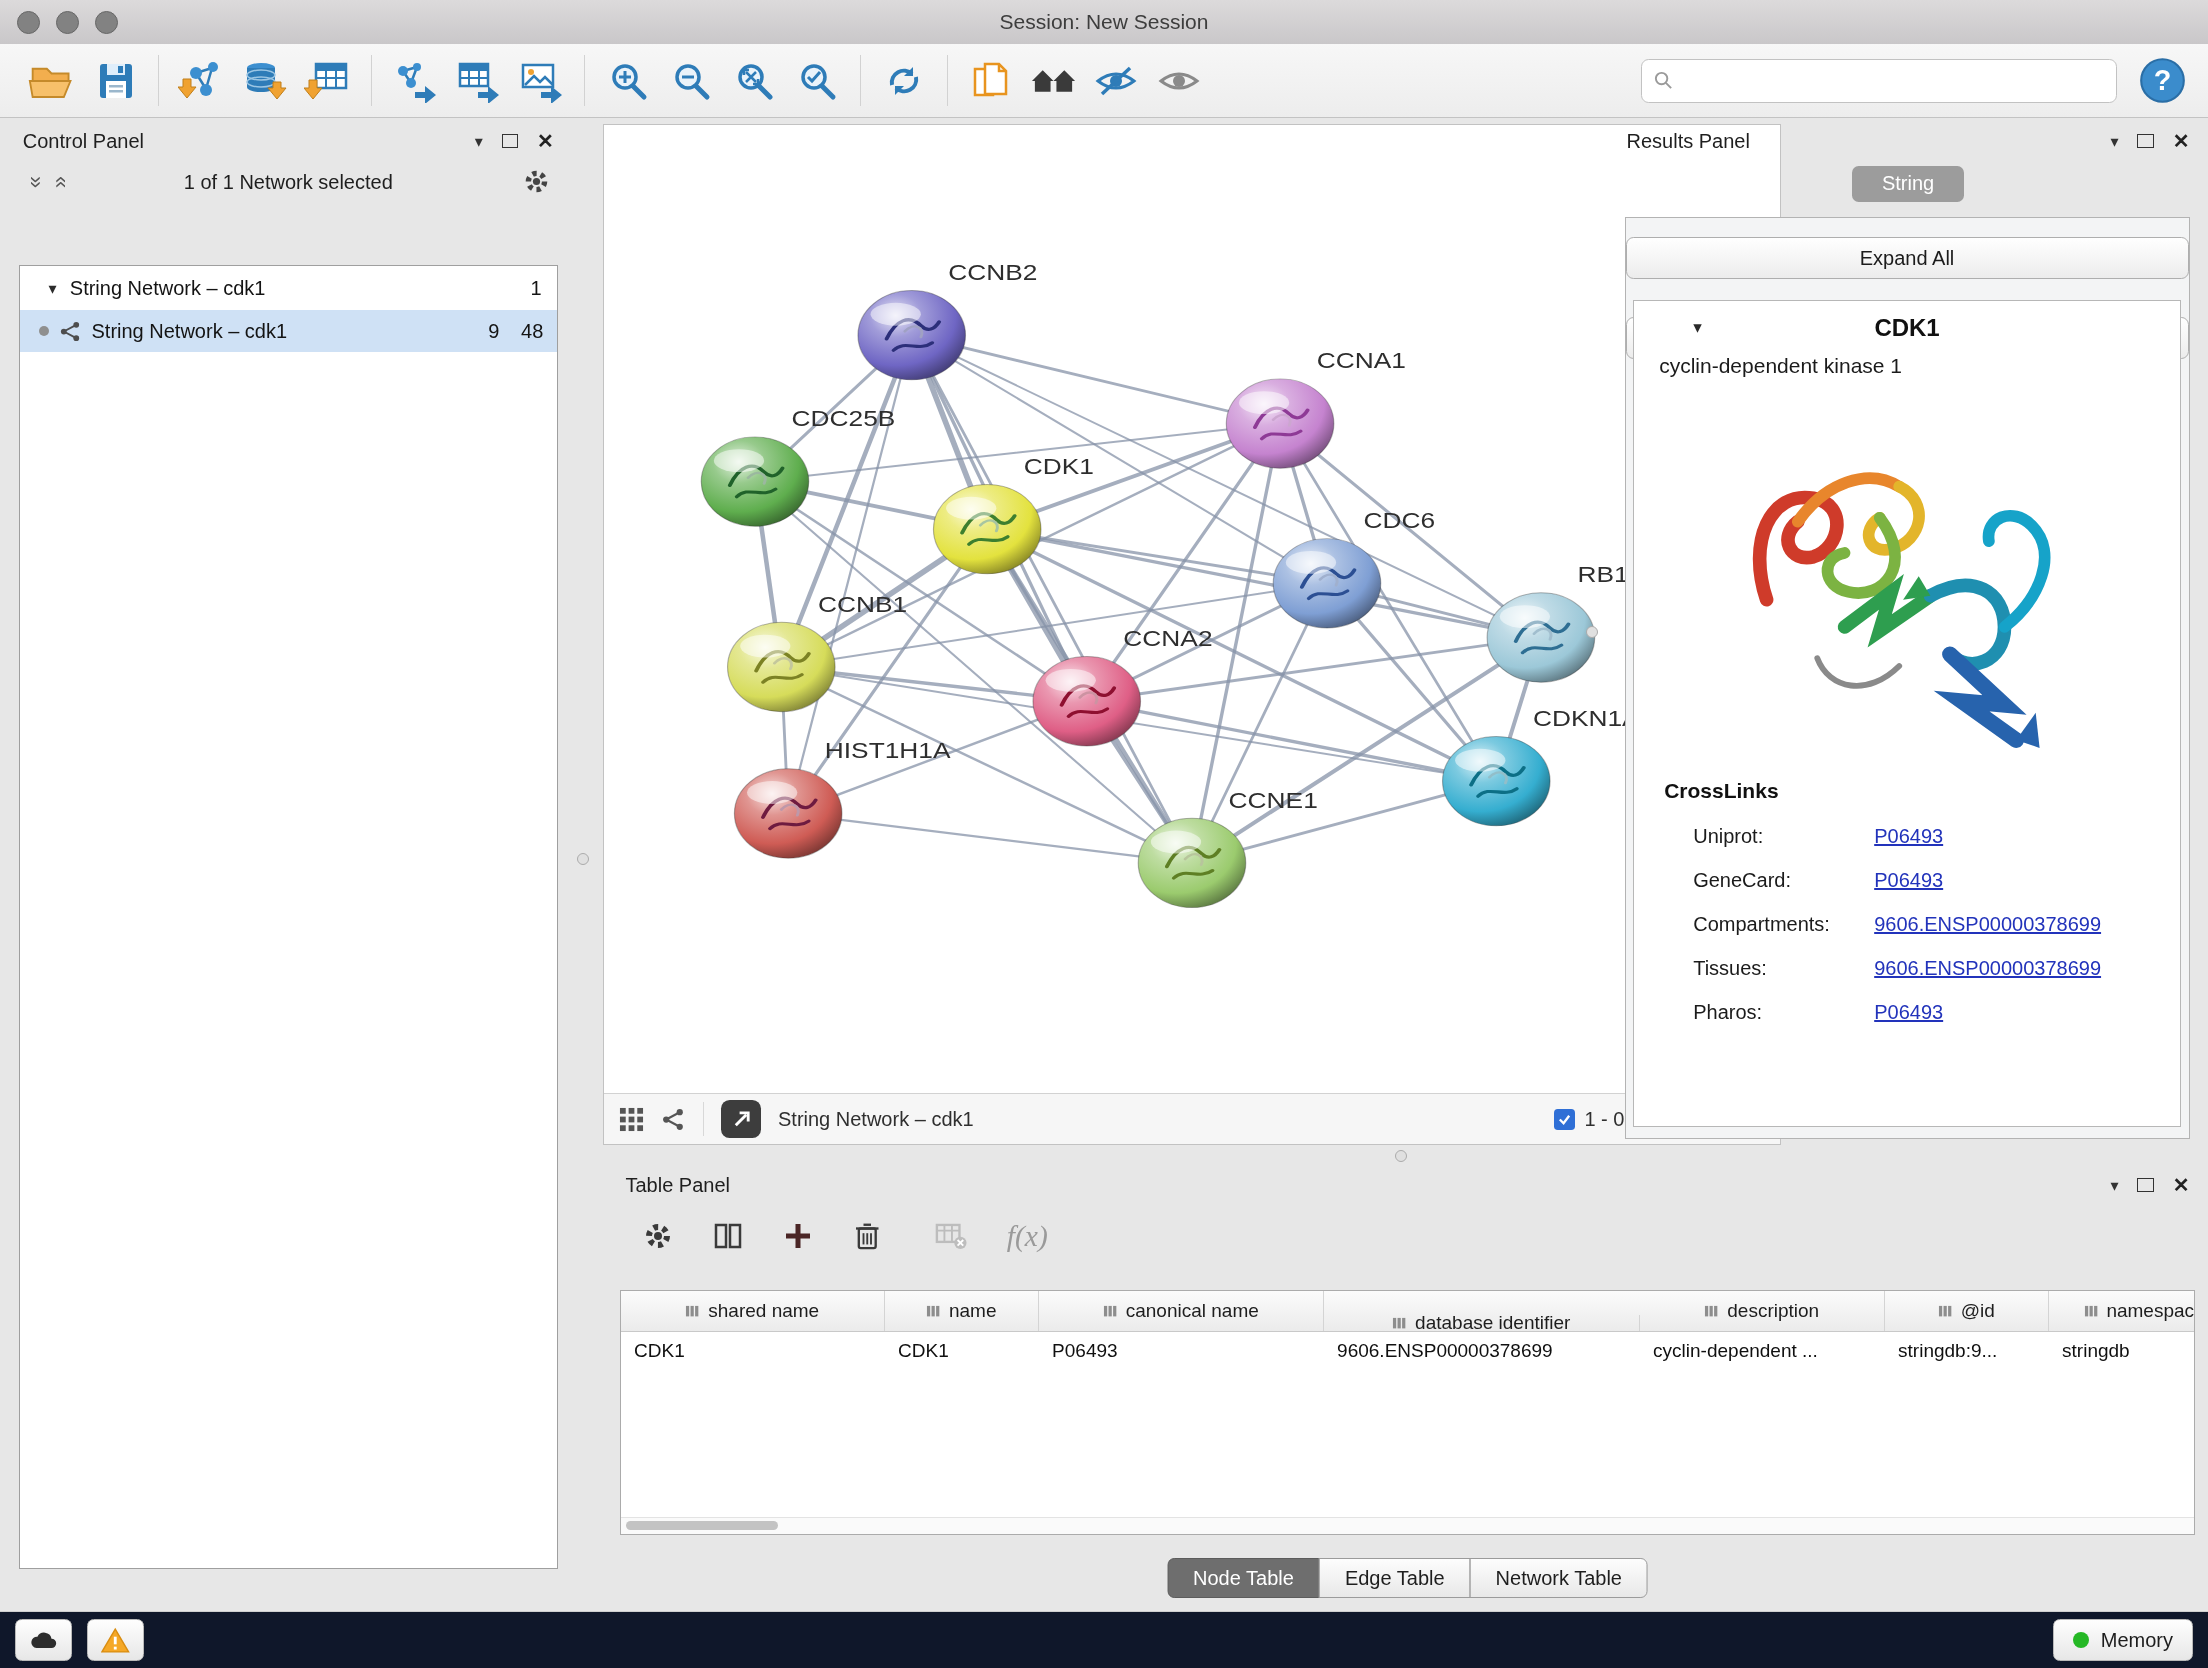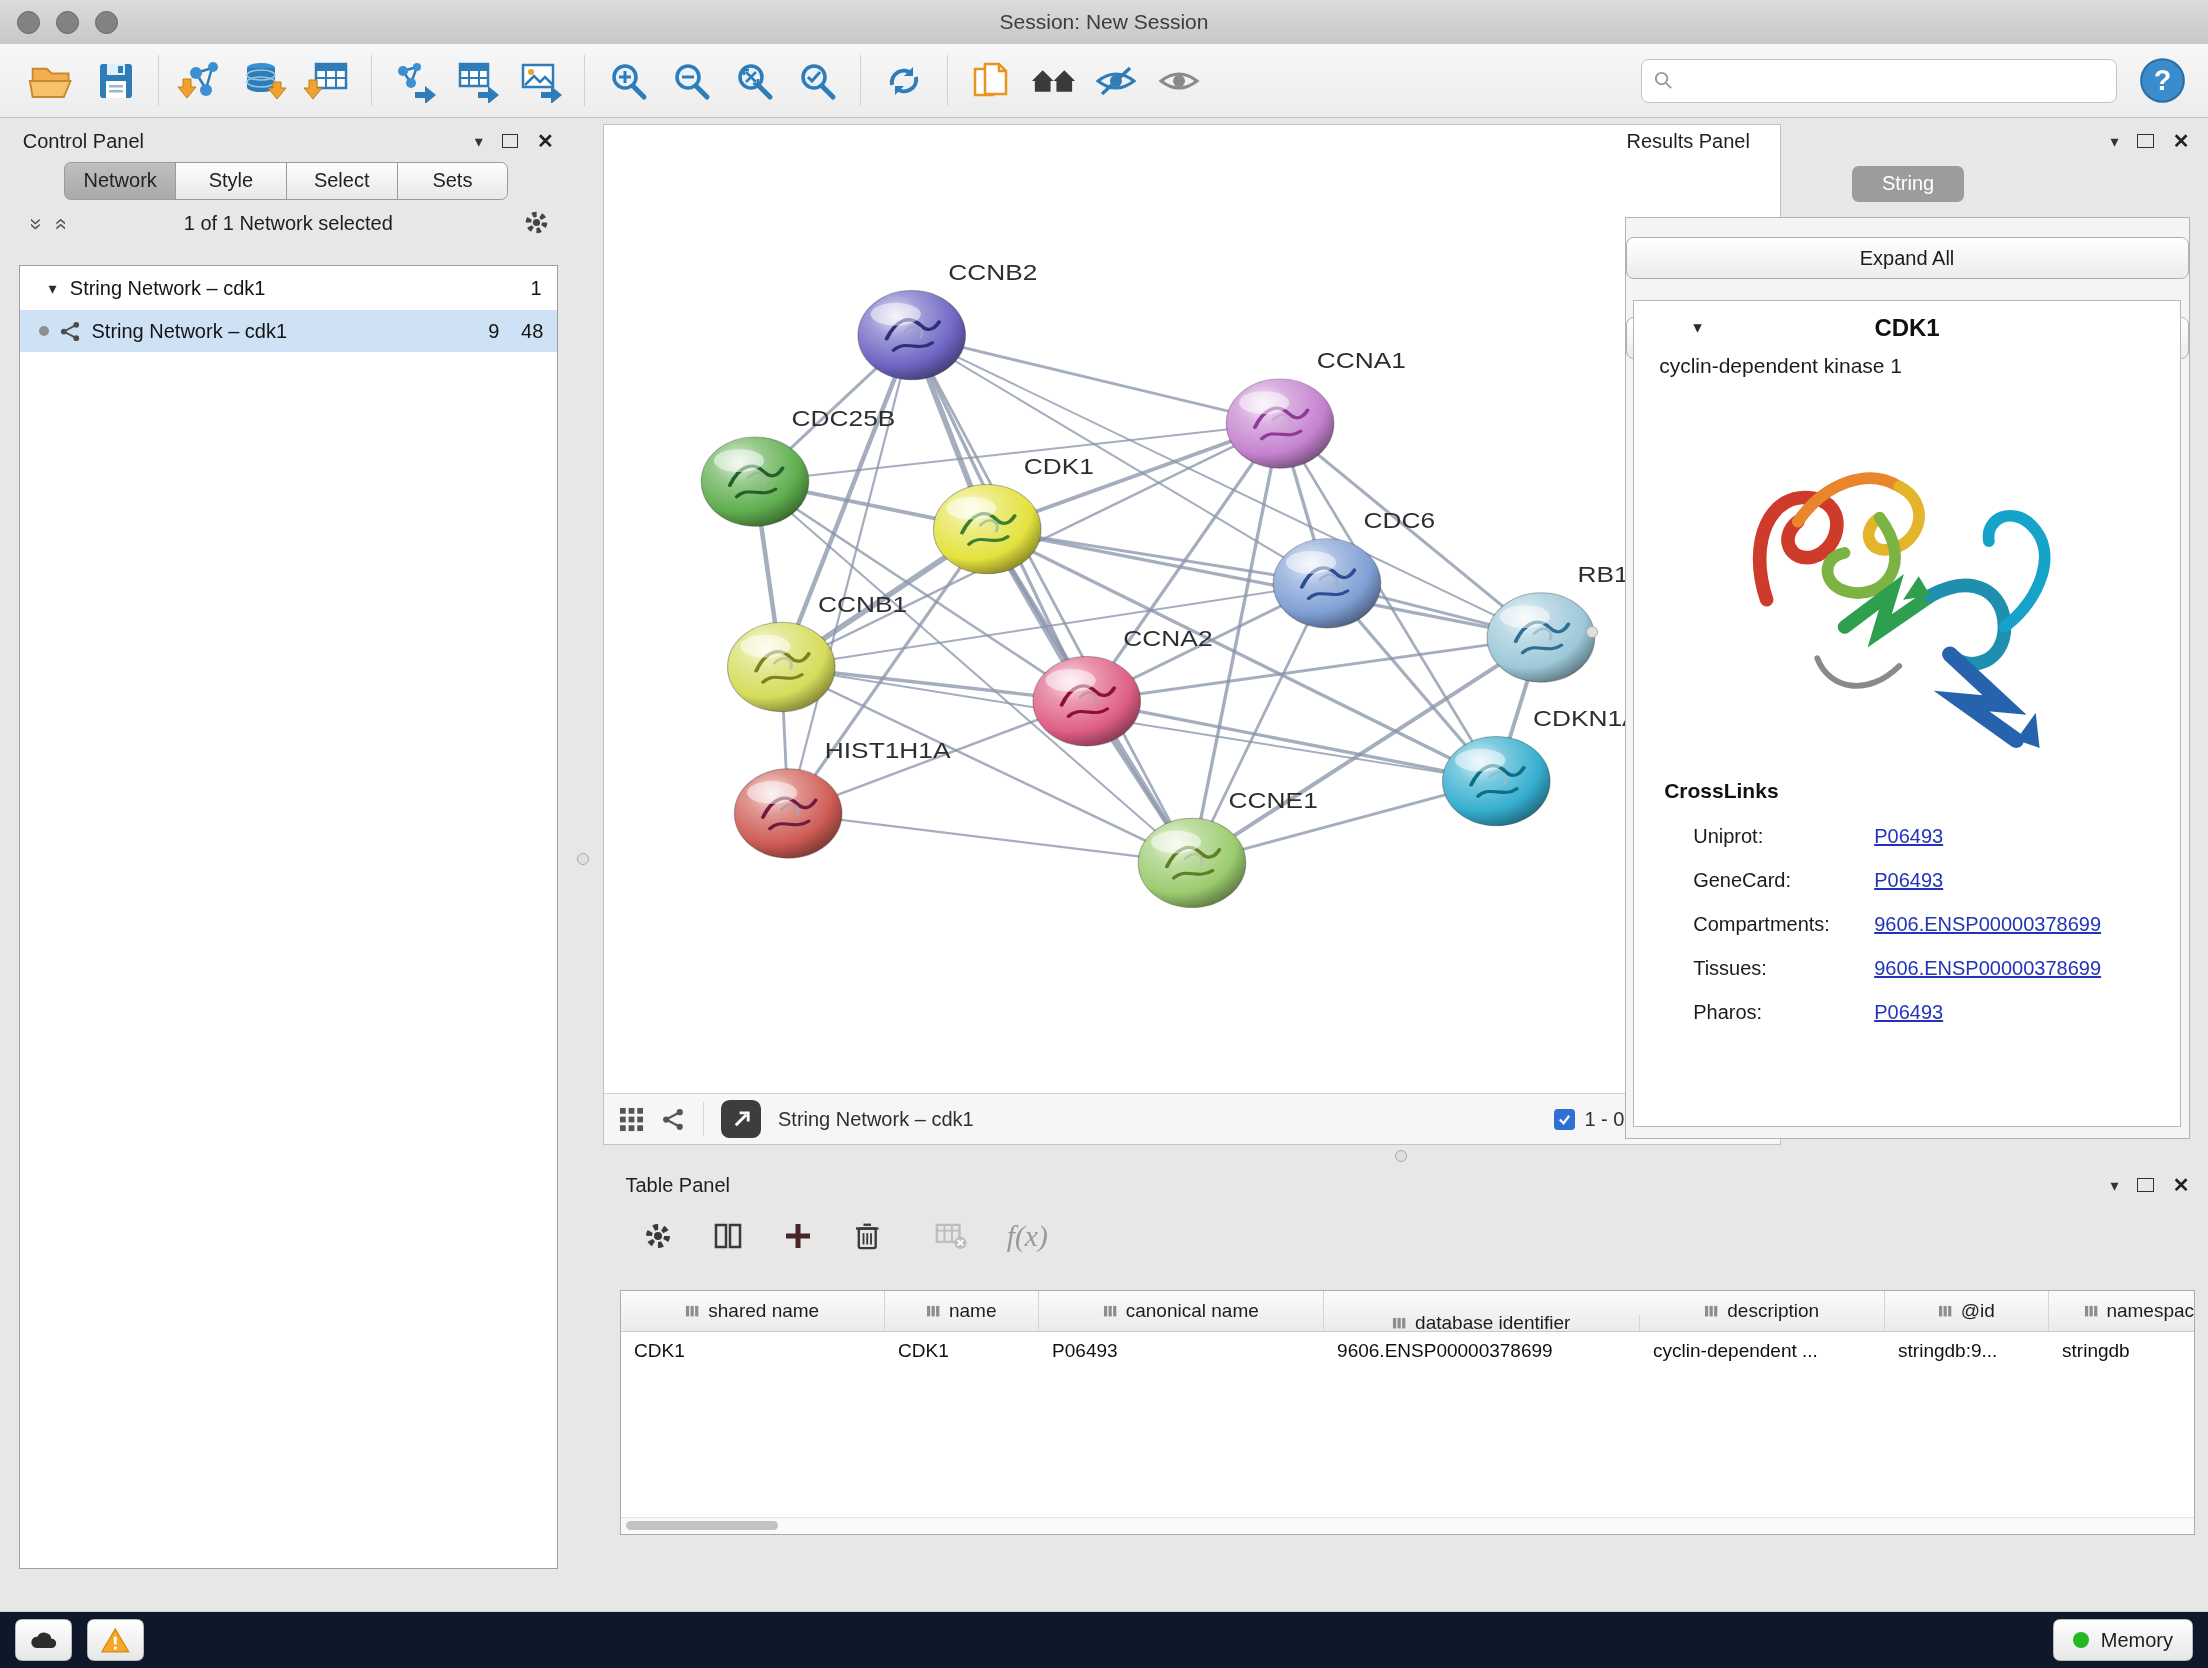--- a/index.html
+++ b/index.html
@@ -278,26 +278,20 @@
 
 <div class="control-panel">
   <div class="panel-h">
     <span>Control Panel</span>
     <span class="ph-icons">
       <span class="ph-tri">▾</span>
       <span class="ph-float"></span>
       <span class="ph-x">✕</span>
     </span>
   </div>
-  <div class="cp-tabs" id="cp-tabs">
-      <div class="cp-tab selected">Network</div>
-      <div class="cp-tab">Style</div>
-      <div class="cp-tab">Select</div>
-      <div class="cp-tab">Sets</div>
-    </div>
   <div class="cp-sum">
     <span class="chev">
       <span>»</span>
       <span class="up">»</span>
     </span>
     <span class="cp-sum-label">1 of 1 Network selected</span>
     <span class="cp-gear">
       <svg width="27" height="27" viewBox="0 0 30 30">
         <circle cx="15" cy="15" r="9" fill="none" stroke="#444" stroke-width="6" stroke-dasharray="4.7 4.7"></circle>
         <circle cx="15" cy="15" r="4" fill="#444"></circle>
@@ -754,20 +748,25 @@
           <div class="dc" style="width: 316px;">9606.ENSP00000378699</div>
           <div class="dc" style="width: 245px;">cyclin-dependent ...</div>
           <div class="dc" style="width: 164px;">stringdb:9...</div>
           <div class="dc" style="width: 181px;">stringdb</div>
         </div>
       </div>
     <div class="tp-scroll">
       <div class="tp-thumb"></div>
     </div>
   </div>
+  <div class="tp-tabs" id="tp-tabs">
+      <div class="ttab selected">Node Table</div>
+      <div class="ttab">Edge Table</div>
+      <div class="ttab">Network Table</div>
+    </div>
 </div>
 
 <div class="statusbar">
   <div class="sb-btn">
     <svg width="30" height="23" viewBox="0 0 32 24">
       <path d="M8 20 a6 6 0 0 1 1 -12 a8 8 0 0 1 15 2 a5 5 0 0 1 0 10 z" fill="#2d2d2d"></path>
     </svg>
   </div>
   <div class="sb-btn">
     <svg width="28.5" height="27" viewBox="0 0 30 28">

